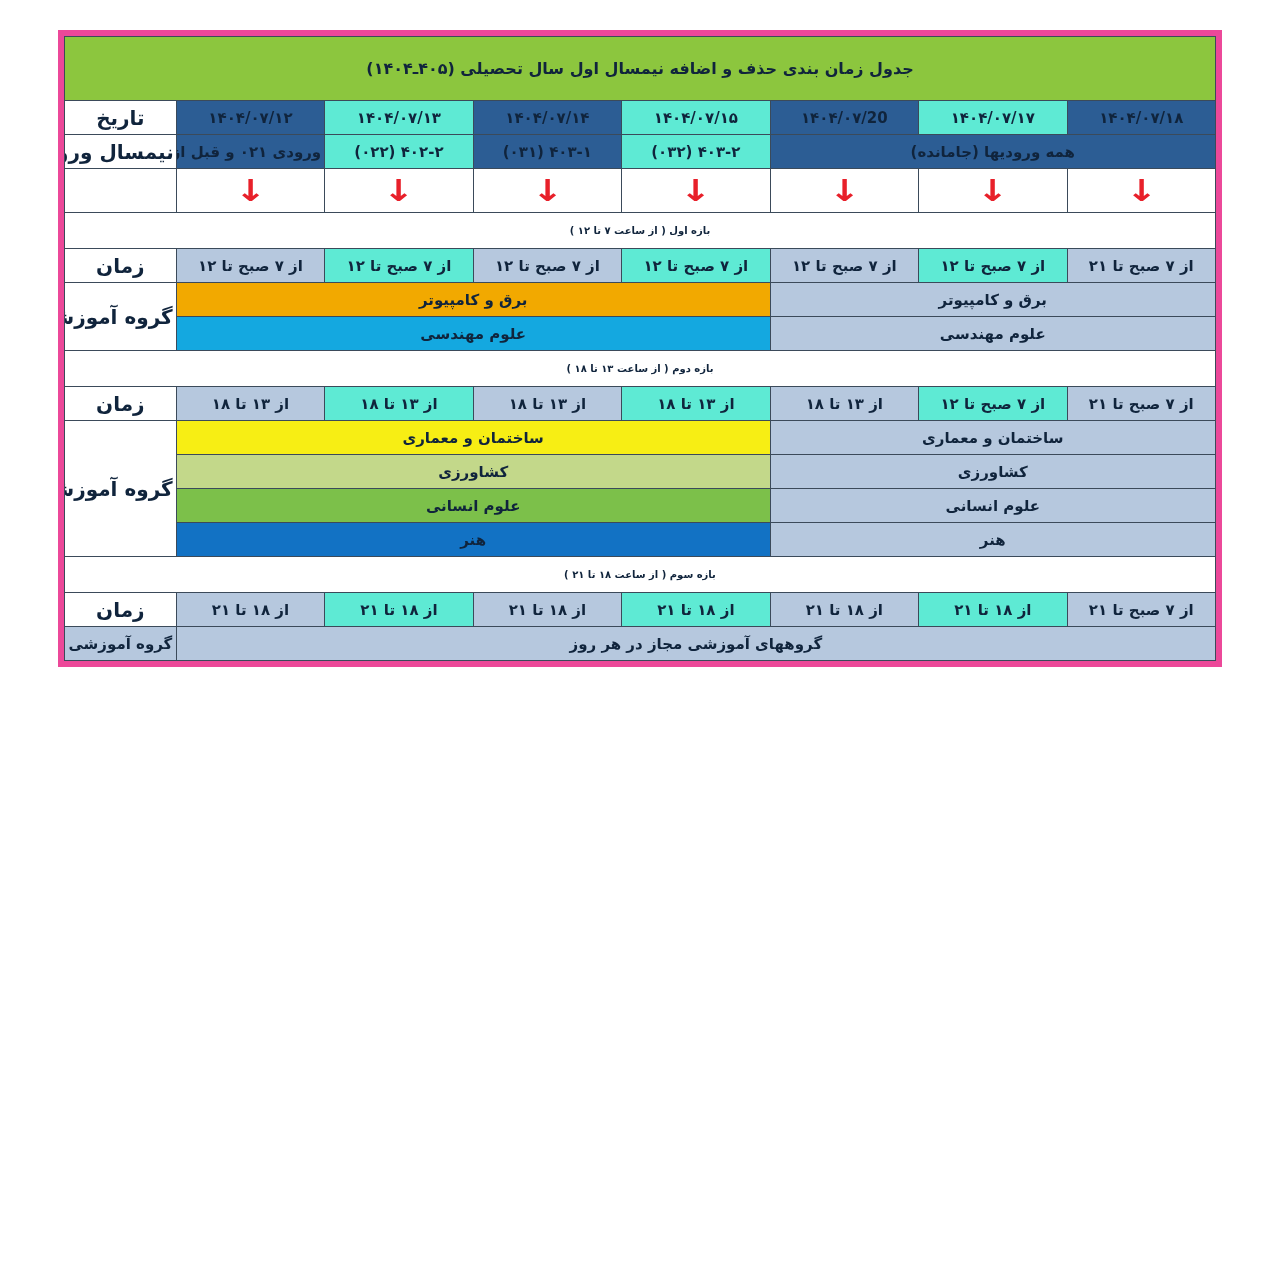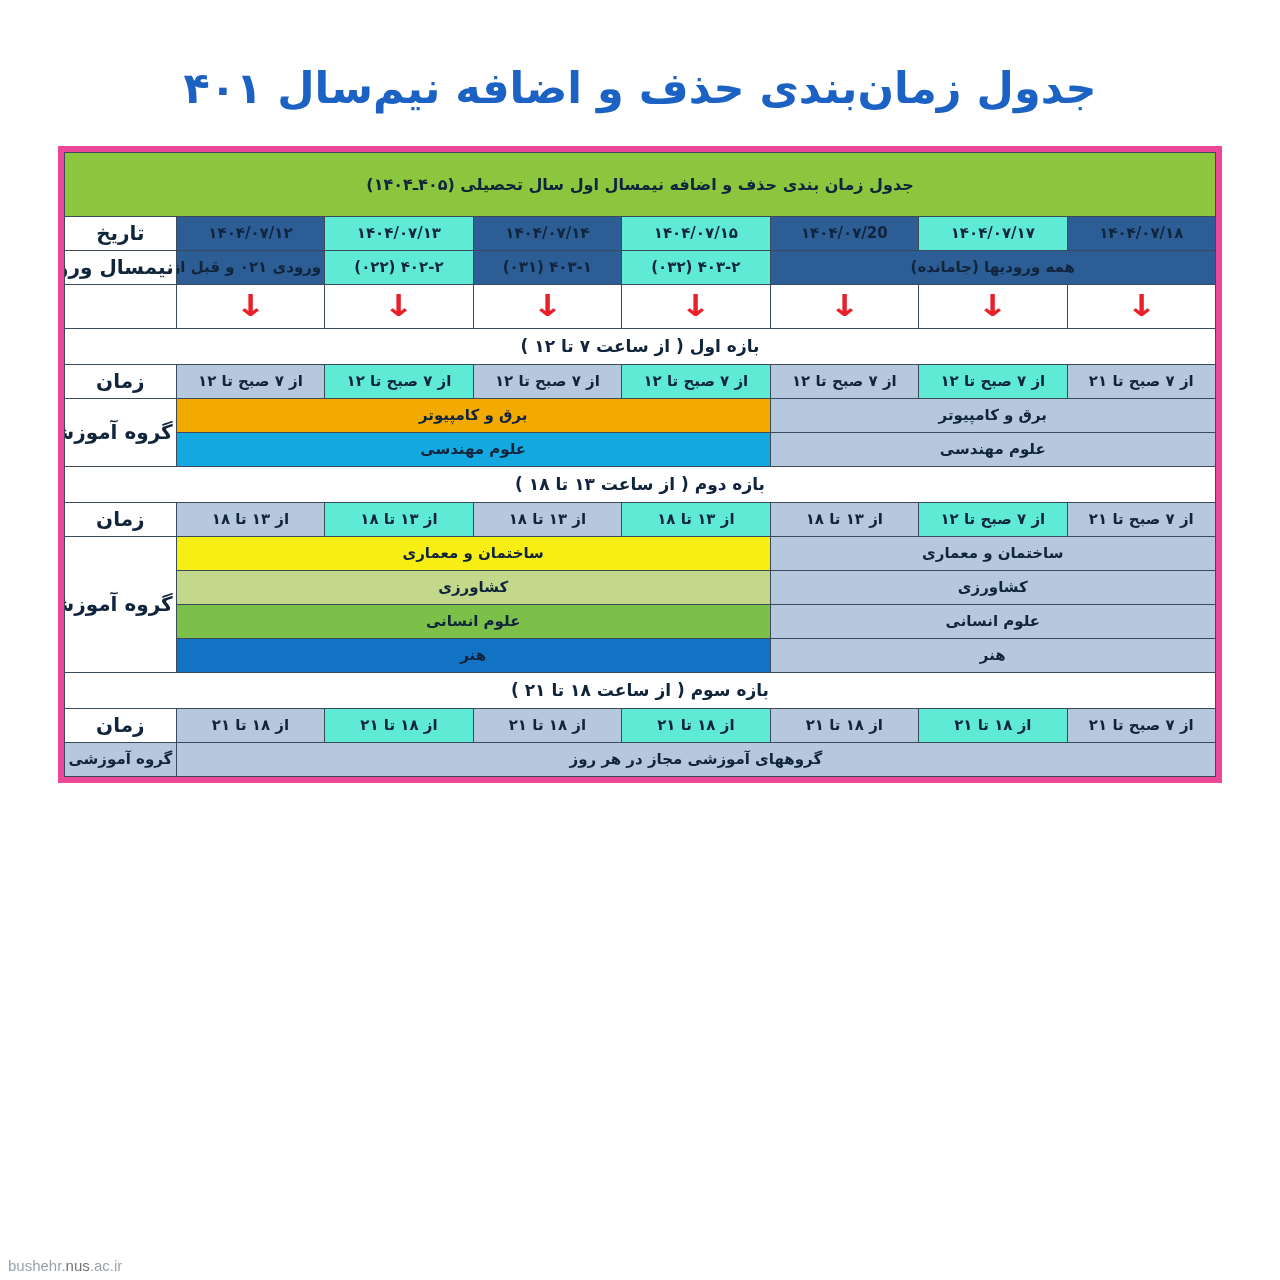--- a/index.html
+++ b/index.html
@@ -93,21 +93,21 @@
   .arrow {
     display: inline-block;
     font-size: 30px;
     color: #e8202a;
     line-height: 1;
     transform: scaleX(1.25);
   }
   .band-title {
     color: #b5121b;
     background: #ffffff;
-    font-size: 17px;
+    font-size: 10px;
     height: 36px !important;
     border-left: none;
     border-right: none;
   }
   .orange { background: #f2a900; }
   .cyan { background: #14a8e0; }
   .yellow { background: #f7ee14; }
   .olive { background: #c3d88a; }
   .green2 { background: #7cc04a; }
   .blue2 { background: #1272c4; color: #06254a; }
@@ -124,21 +124,20 @@
     font-family: "Liberation Sans", sans-serif;
     direction: ltr;
   }
   .watermark b { color: #737373; font-weight: normal; }
 </style>
 </head>
 <body>
 
 <div id="page">
 
-  <div class="headline">جدول زمان‌بندی حذف و اضافه نیم‌سال ۴۰۱</div>
 
   <div class="table-wrap">
     <table class="sched">
       <colgroup>
         <col style="width:12.9%">
         <col style="width:12.9%">
         <col style="width:12.9%">
         <col style="width:12.9%">
         <col style="width:12.9%">
         <col style="width:12.9%">

